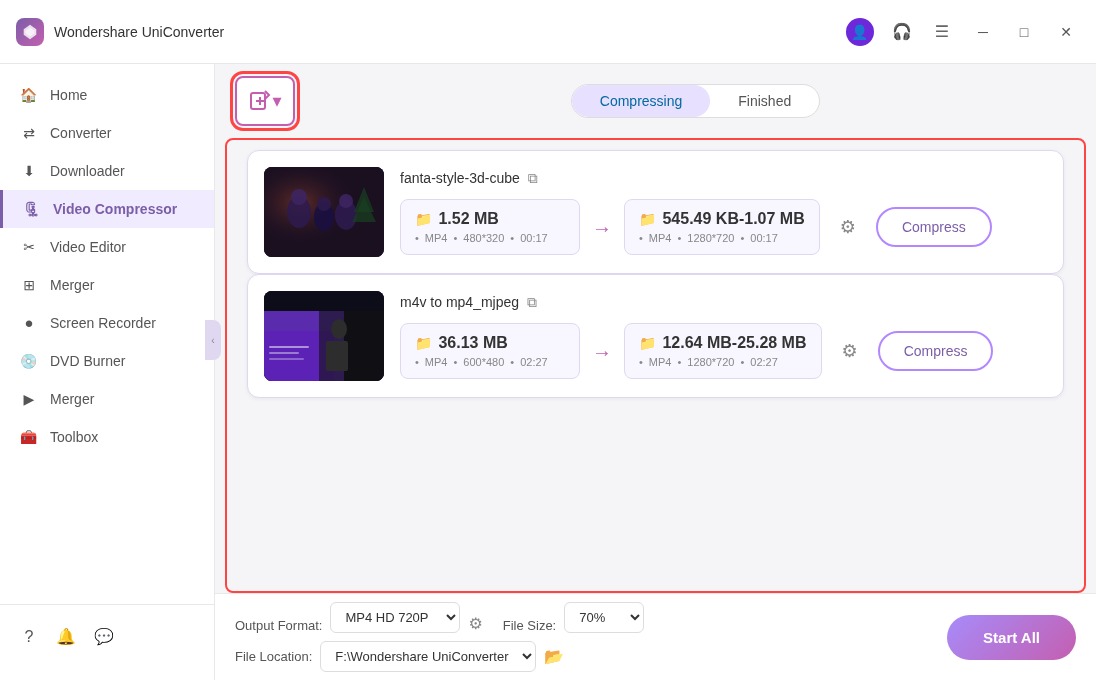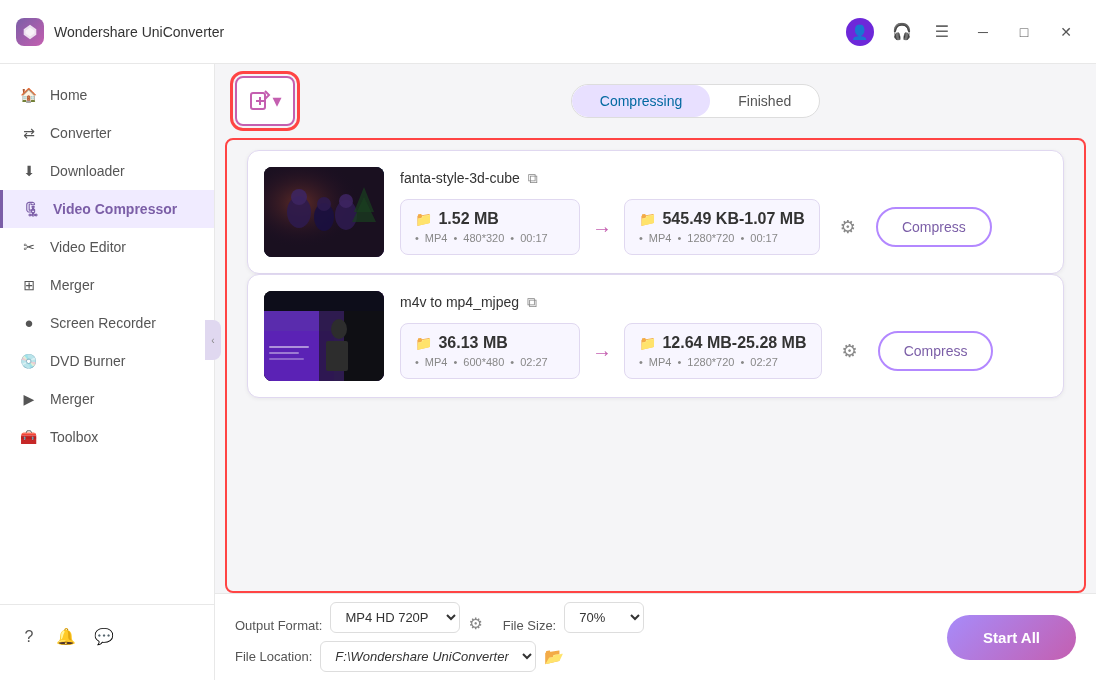--- a/index.html
+++ b/index.html
@@ -314,21 +314,21 @@
           <div class="bottom-field">
         <span class="bottom-label">File Size:</span>
         <select class="bottom-select" style="min-width:80px;">
           <option>70%</option>
         </select>
       </div>
         </div>
         <div style="display: flex; align-items: center; gap: 8px; width: 100%; margin-top: 4px;">
           <div class="bottom-field" style="margin-top: 0px; display: flex; align-items: center; gap: 8px;">
         <span class="bottom-label">File Location:</span>
-        <select class="bottom-select" style="min-width:200px;font-style:italic;">
+        <select class="bottom-select" style="min-width:200px;">
           <option>F:\Wondershare UniConverter</option>
         </select>
         <span class="bottom-icon">📂</span>
       </div>
         </div>
         <button class="start-all-btn" style="grid-area: 1 / 2 / 3; align-self: center;">Start All</button>
       </div>
 
   </div>
 </div>

